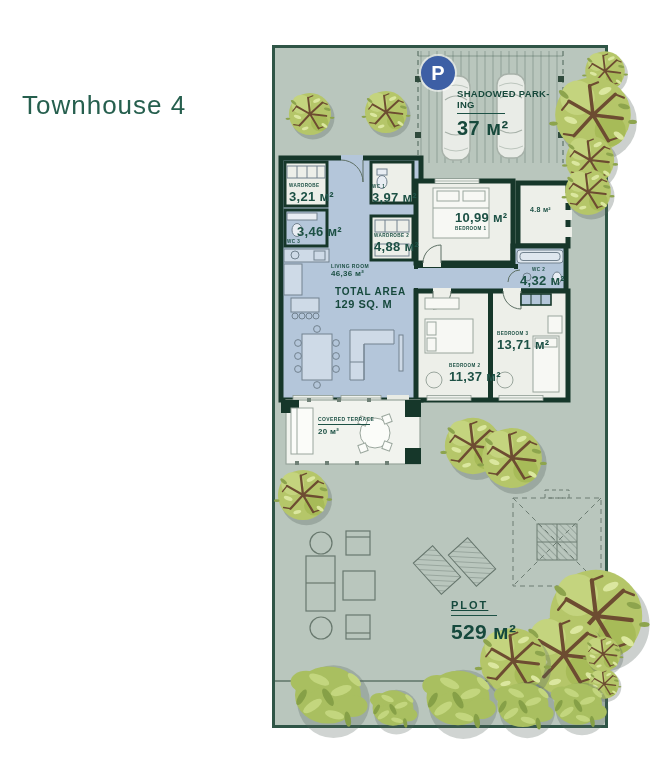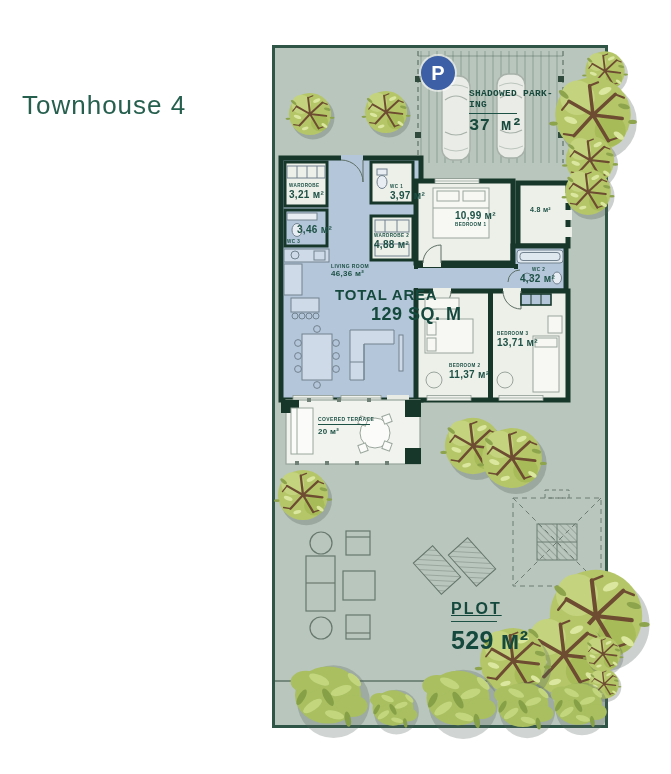--- a/index.html
+++ b/index.html
@@ -6,34 +6,34 @@
   body{width:671px;height:774px;background:#ffffff;position:relative;overflow:hidden;
        font-family:"Liberation Sans", sans-serif;}
   .title{position:absolute;left:22px;top:90px;font-size:26px;font-weight:500;
          letter-spacing:1px;color:#265f4e;}
   .plot{position:absolute;left:272px;top:45px;width:336px;height:683px;
         background:#b9c6bd;border:3px solid #2f5546;box-sizing:border-box;}
   .plot svg{position:absolute;left:-3px;top:-3px;overflow:visible;z-index:1;}
   .lbl{position:absolute;z-index:2;color:#1d5145;font-weight:700;line-height:1.2;
        letter-spacing:.3px;white-space:nowrap;}
   .nm{font-size:4.6px;letter-spacing:.4px;}
-  .ar{font-size:10px;}
+  .ar{font-size:13px;}
   .rule{border:0;border-top:1px solid #1d5145;margin:2px 0;}
   .pbadge{position:absolute;left:146px;top:8px;width:34px;height:34px;border-radius:50%;
           background:#3d5fa5;color:#fff;font-weight:800;font-size:20px;display:flex;
           align-items:center;justify-content:center;z-index:3;
           box-shadow:0 0 0 2px rgba(255,255,255,.55);}
-  .parking-lbl{left:194px;top:40px;font-size:9.5px;color:#17493c;font-family:Liberation Mono, monospace;}
-  .parking-lbl .big{font-size:17px;letter-spacing:.5px;}
+  .parking-lbl{left:182px;top:40px;font-size:9.5px;color:#17493c;}
+  .parking-lbl .big{font-size:20px;letter-spacing:.5px;}
   .total-lbl{left:60px;top:238px;color:#16493d;}
-  .total-lbl .l1{font-size:15px;letter-spacing:.8px;}
-  .total-lbl .l2{font-size:18px;font-weight:800;letter-spacing:.5px;margin-left:36px;}
+  .total-lbl .l1{font-size:10px;letter-spacing:.8px;}
+  .total-lbl .l2{font-size:11px;font-weight:800;letter-spacing:.5px;}
   .plot-lbl{left:176px;top:551px;color:#16493d;}
-  .plot-lbl .l1{font-size:16px;letter-spacing:2px;text-decoration:underline;}
-  .plot-lbl .l2{font-size:25px;}
+  .plot-lbl .l1{font-size:11px;letter-spacing:2px;text-decoration:underline;}
+  .plot-lbl .l2{font-size:21px;}
   .terr-lbl .nm{font-size:5px;}
   .terr-lbl .ar{font-size:8px;}
   .liv-lbl .nm{font-size:5px;}
   .liv-lbl .ar{font-size:8px;}
 </style>
 </head>
 <body>
 
 <div class="title">Townhouse 4</div>
 
@@ -320,21 +320,21 @@
     <div class="ar">3,21 м²</div>
   </div>
 
   <div class="lbl" style="left:22px;top:176px">
     <div class="ar">3,46 м²</div>
   </div>
   <div class="lbl" style="left:12px;top:191px">
     <div class="nm">WC 3</div>
   </div>
 
-  <div class="lbl" style="left:115px;top:136px">
+  <div class="lbl" style="left:97px;top:136px">
     <div class="nm">WC 1</div>
     <div class="ar">3,97 м²</div>
   </div>
 
   <div class="lbl" style="left:99px;top:185px">
     <div class="nm">WARDROBE 2</div>
     <div class="ar">4,88 м²</div>
   </div>
 
   <div class="lbl liv-lbl" style="left:56px;top:215px">

